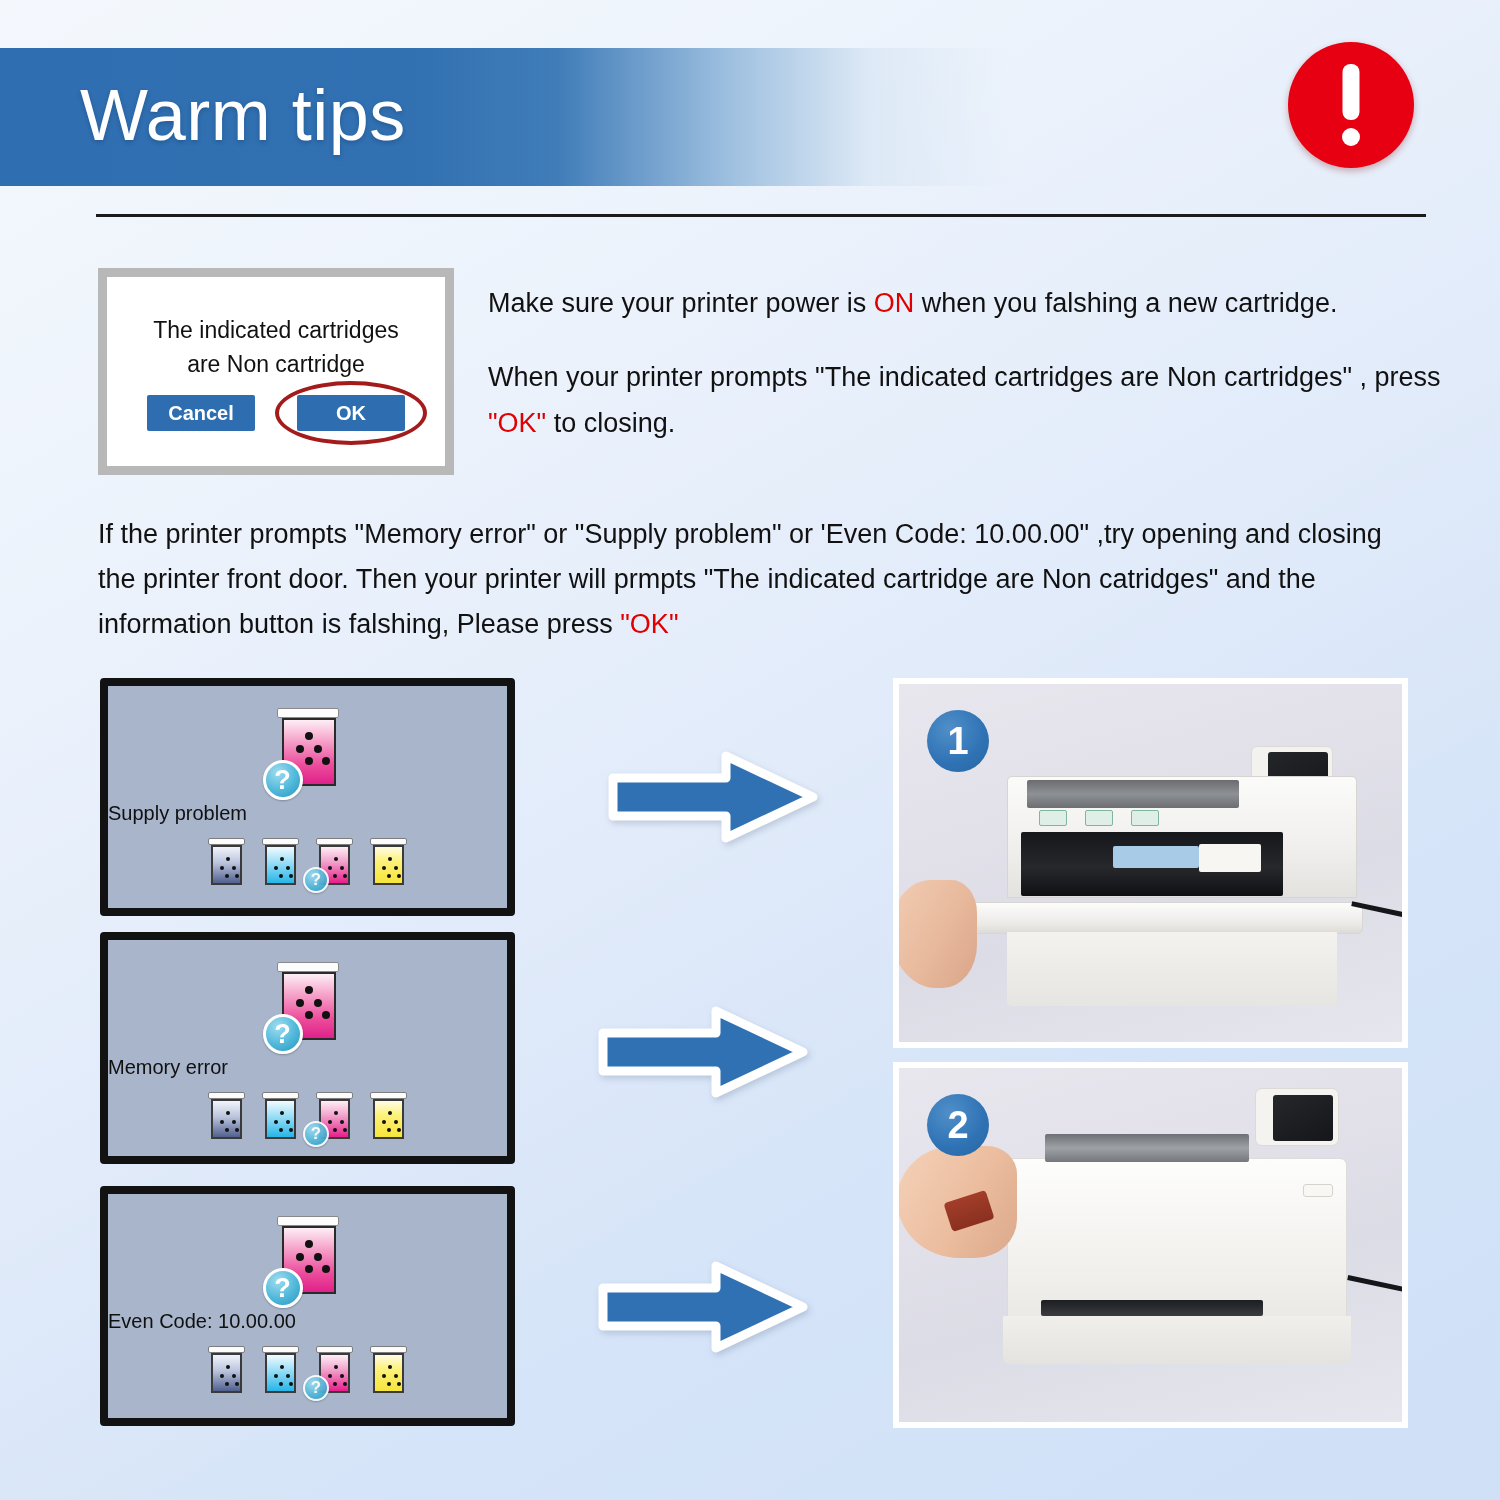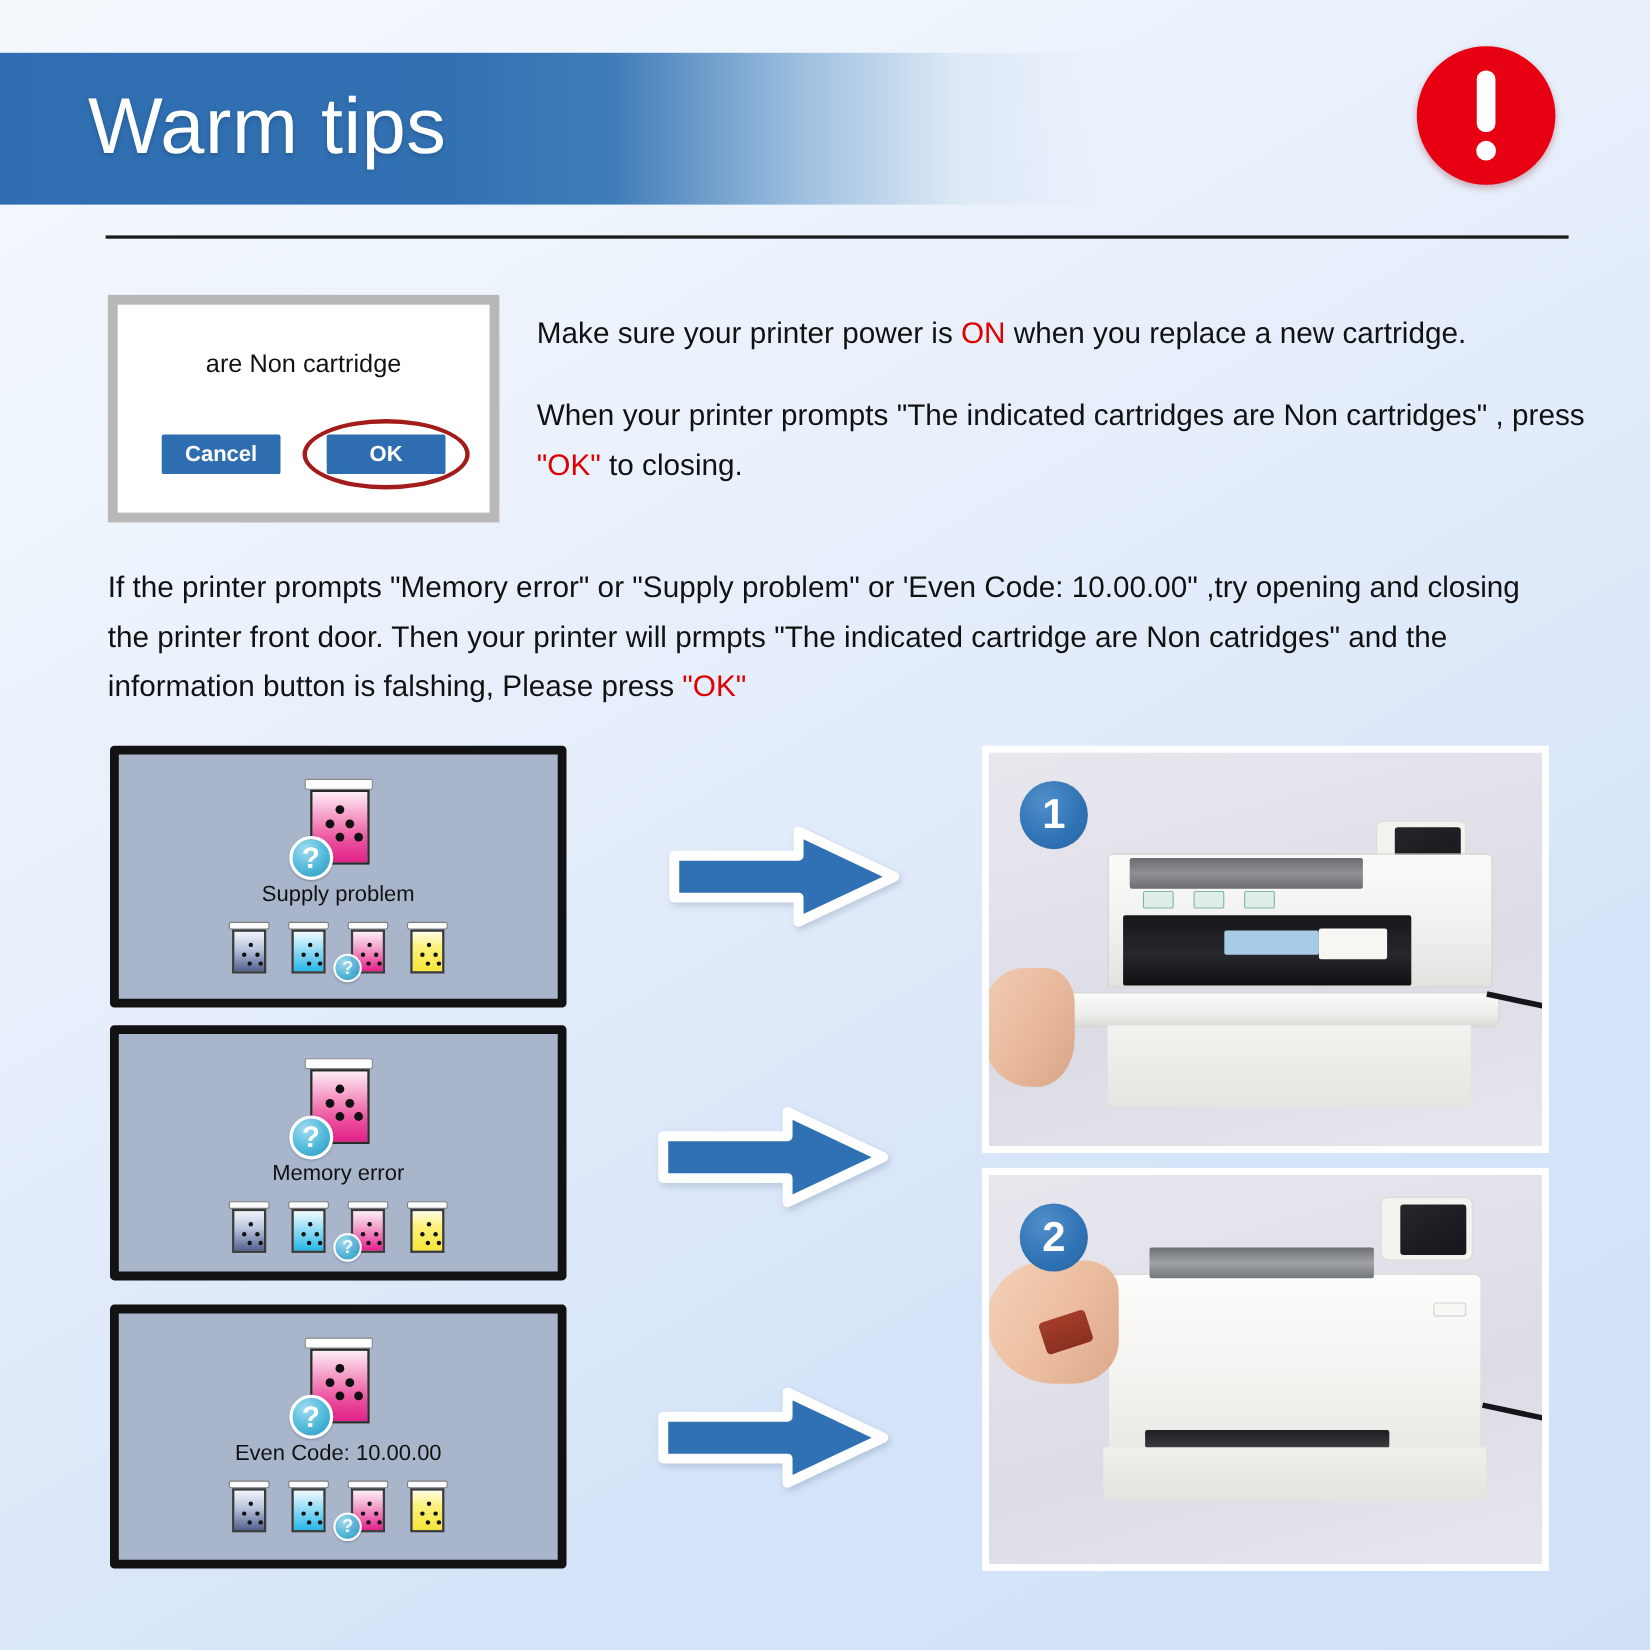--- a/index.html
+++ b/index.html
@@ -175,21 +175,20 @@
     font-size: 27px;
     font-weight: bold;
     display: flex; align-items: center; justify-content: center;
     left: -12px; bottom: -10px;
     box-shadow: 0 1px 2px rgba(0,0,0,0.25);
   }
   .panel-label {
     position: absolute;
     left: 0; top: 116px;
     width: 100%;
-    text-align: center;
     font-size: 20px;
     color: #101010;
   }
   .toner-row {
     position: absolute;
     left: 0; top: 152px;
     width: 100%;
     display: flex;
     justify-content: center;
     gap: 17px;
@@ -419,33 +418,34 @@
 
 <div class="warn-icon">
   <span class="bang"></span>
   <span class="dot"></span>
 </div>
 
 <div class="divider"></div>
 
 <div class="dialog-frame">
   <div class="dialog-msg">
+    <div>The indicated cartridges</div>
     <div>are Non cartridge</div>
   </div>
   <div class="dialog-btns">
     <button class="dlg-btn">Cancel</button>
     <span class="ok-wrap">
       <button class="dlg-btn">OK</button>
       <span class="ok-oval"></span>
     </span>
   </div>
 </div>
 
 <div class="para-right">
-  <span>Make sure your printer power is </span><span class="red">ON</span><span> when you replace a new cartridge.</span>
+  <span>Make sure your printer power is </span><span class="red">ON</span><span> when you falshing a new cartridge.</span>
   <span class="gap"></span>
   <span>When your printer prompts "The indicated cartridges are Non cartridges" , press </span><span class="red">"OK"</span><span> to closing.</span>
 </div>
 
 <div class="para-wide">
   <span>If the printer prompts "Memory error" or "Supply problem" or 'Even Code: 10.00.00" ,try opening and closing the printer front door. Then your printer will prmpts "The indicated cartridge are Non catridges" and the information button is falshing, Please press </span><span class="red">"OK"</span>
 </div>
 
 <div class="screen-panel p1">
   <div class="toner-big">

